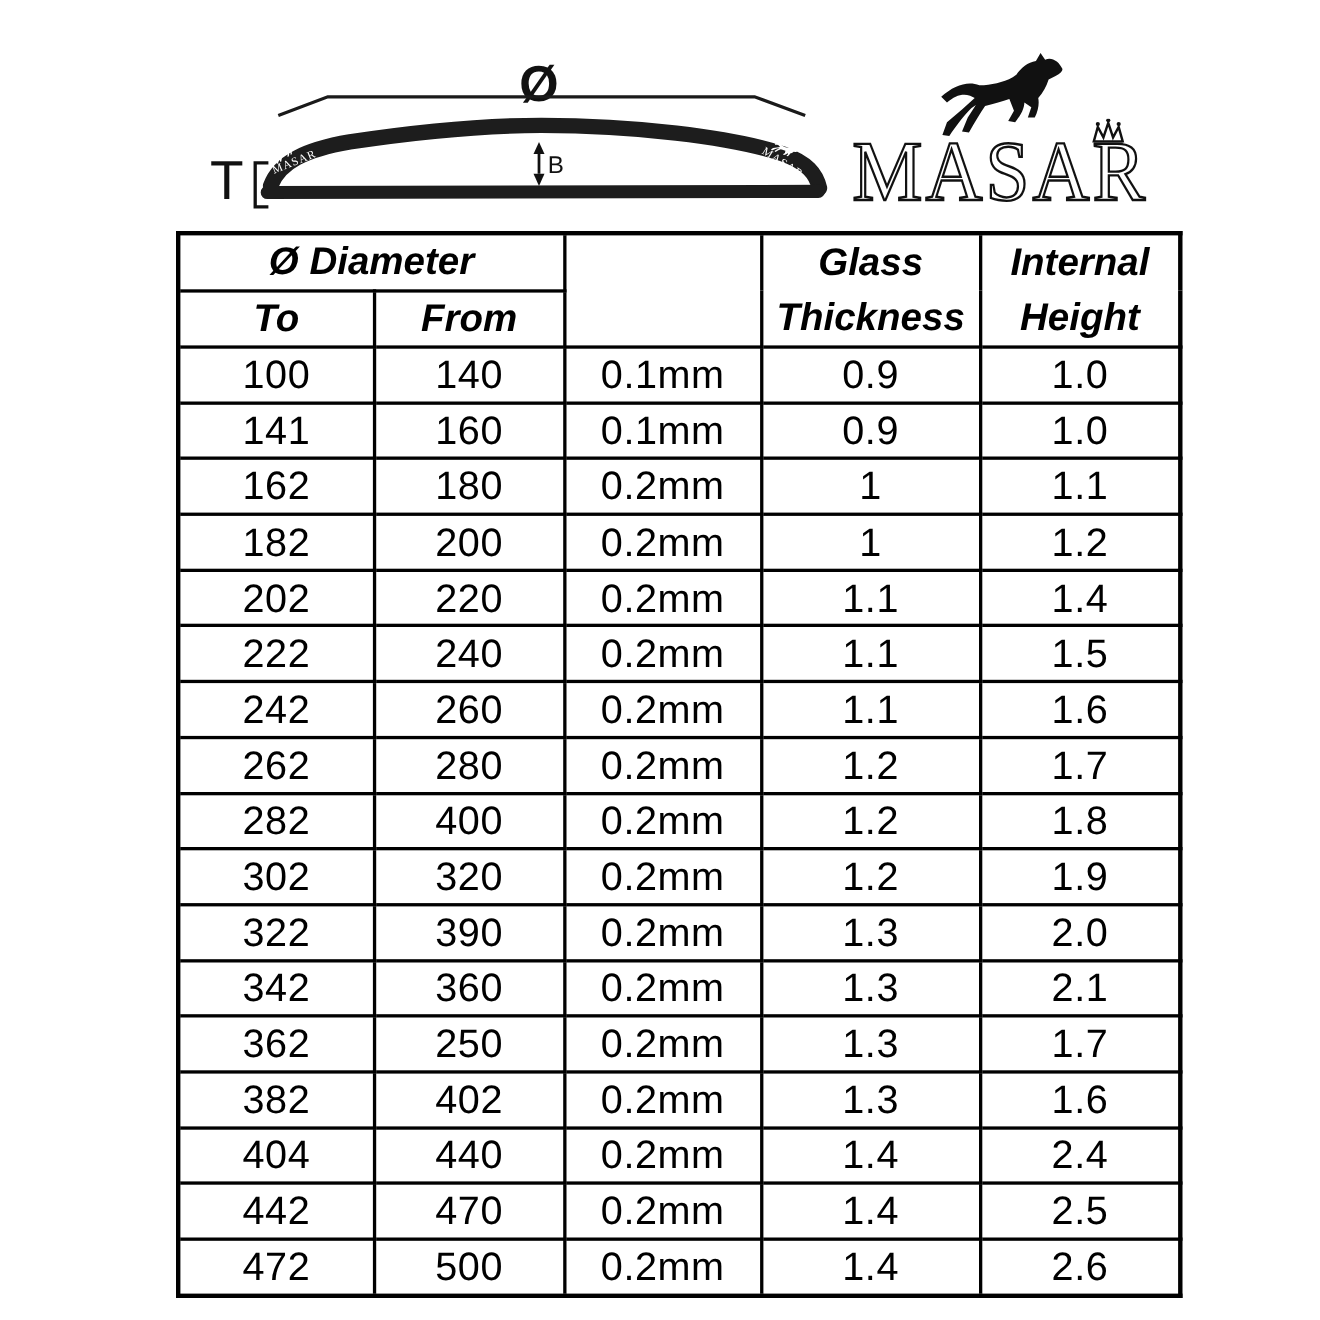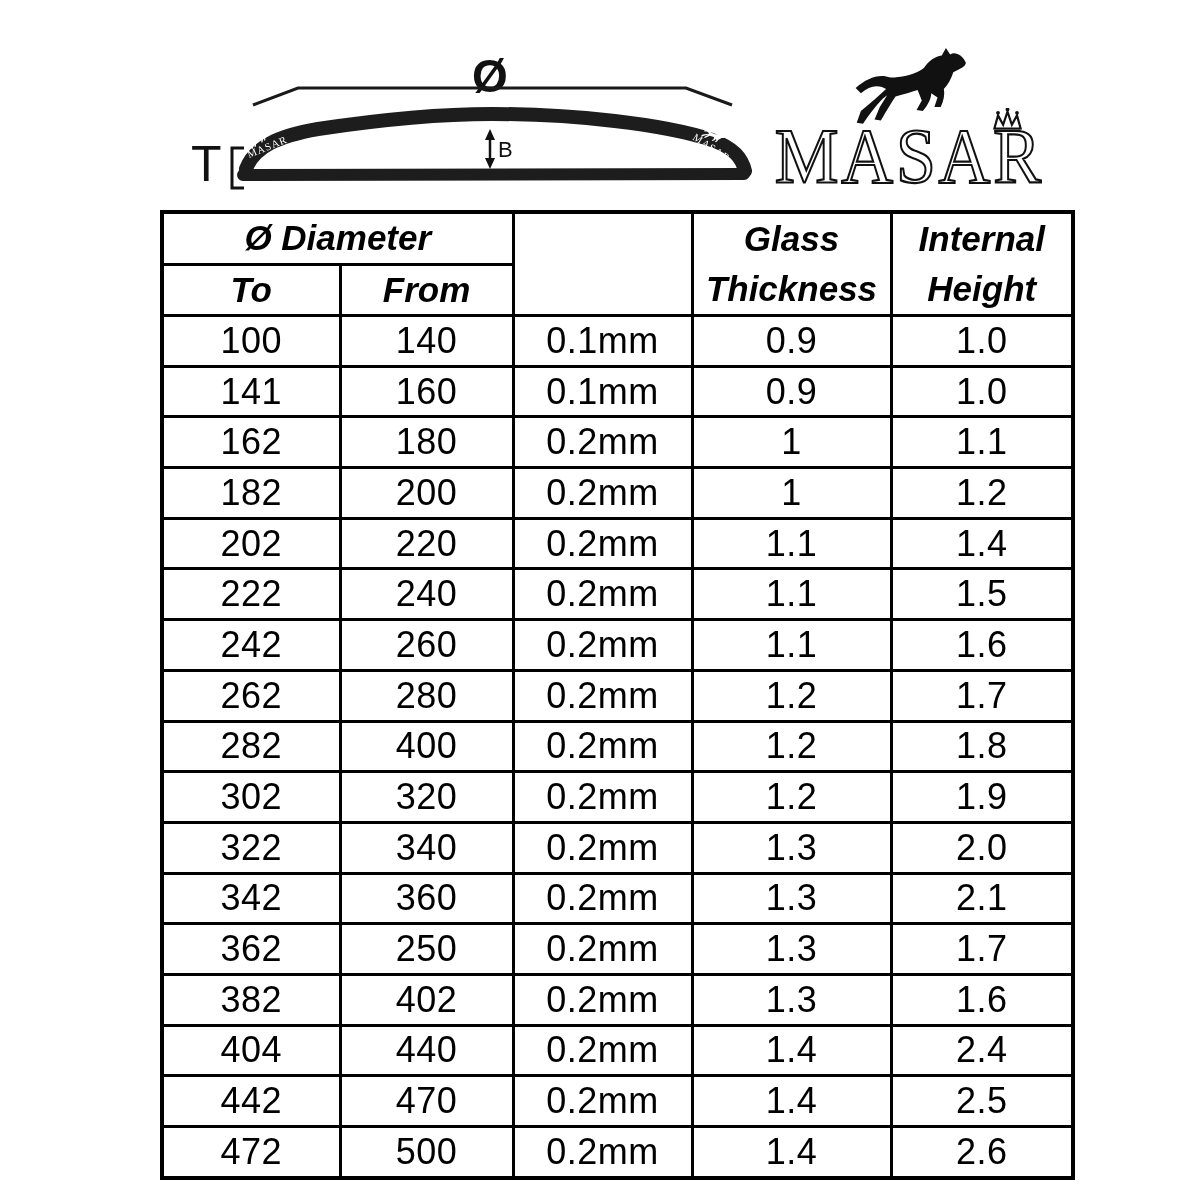--- a/index.html
+++ b/index.html
@@ -187,21 +187,21 @@
         </tr>
         <tr>
           <td>302</td>
           <td>320</td>
           <td>0.2mm</td>
           <td>1.2</td>
           <td>1.9</td>
         </tr>
         <tr>
           <td>322</td>
-          <td>340</td>
+          <td>390</td>
           <td>0.2mm</td>
           <td>1.3</td>
           <td>2.0</td>
         </tr>
         <tr>
           <td>342</td>
           <td>360</td>
           <td>0.2mm</td>
           <td>1.3</td>
           <td>2.1</td>

